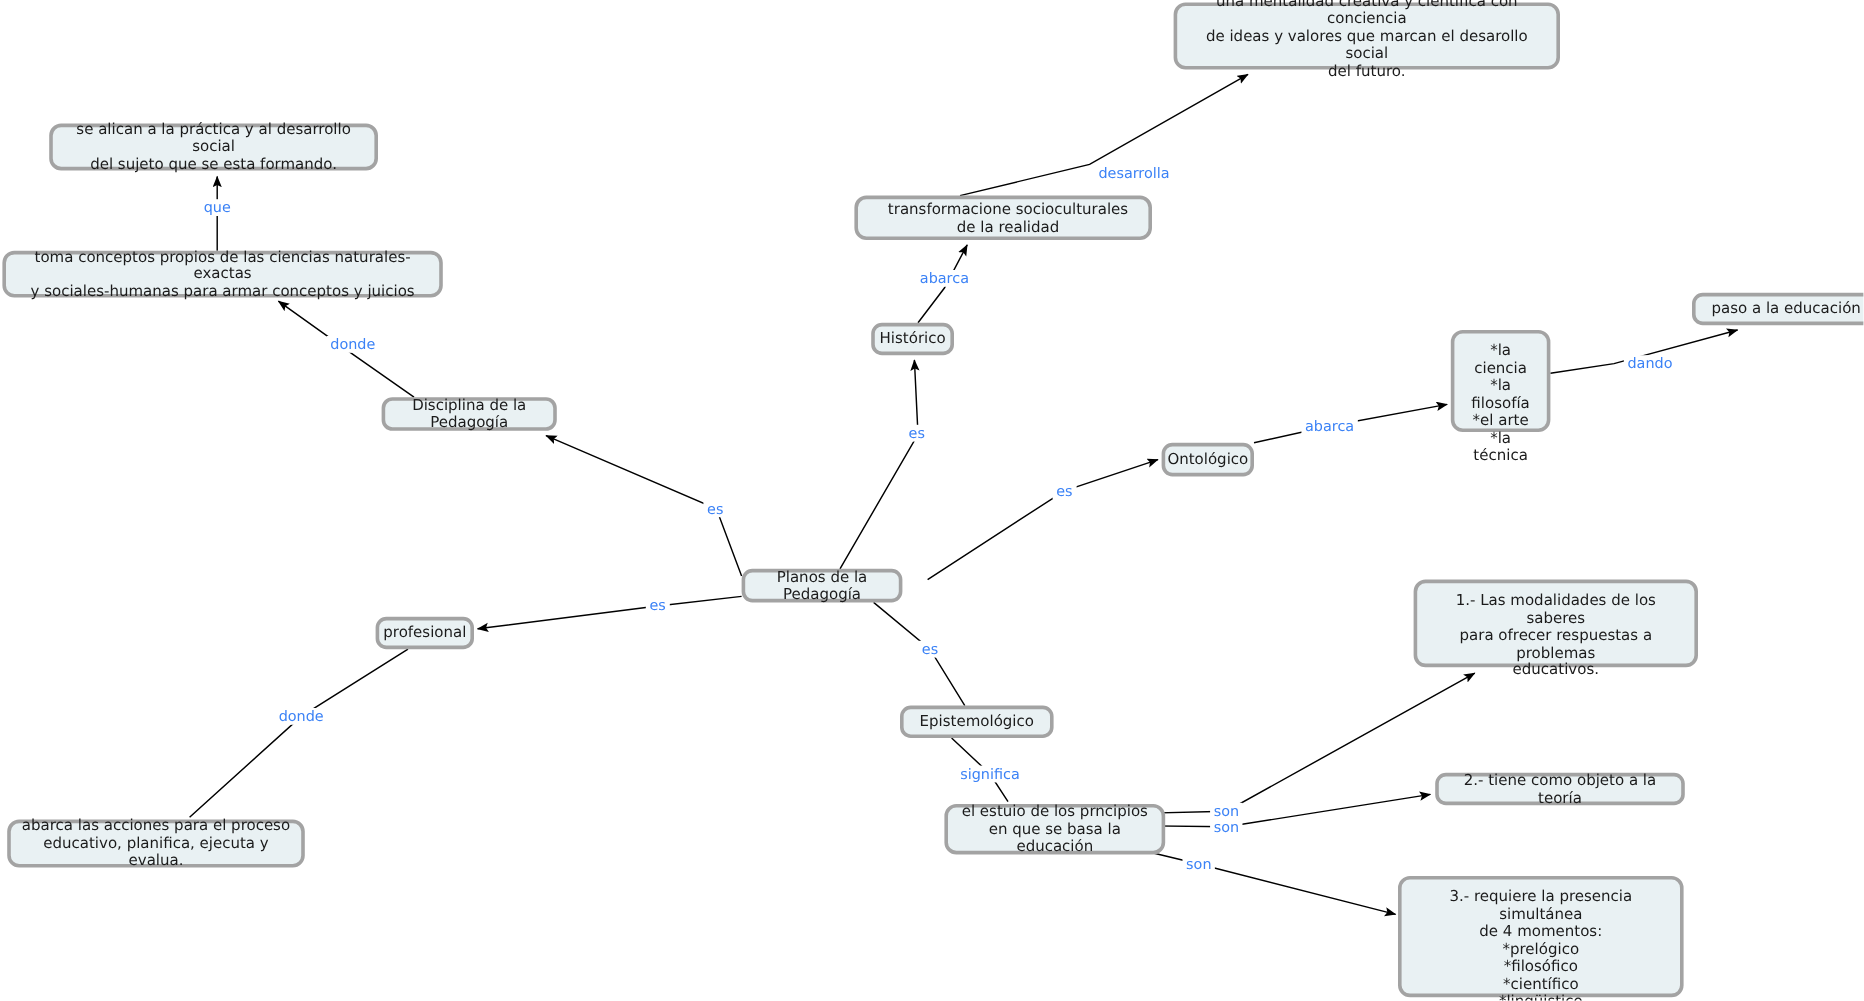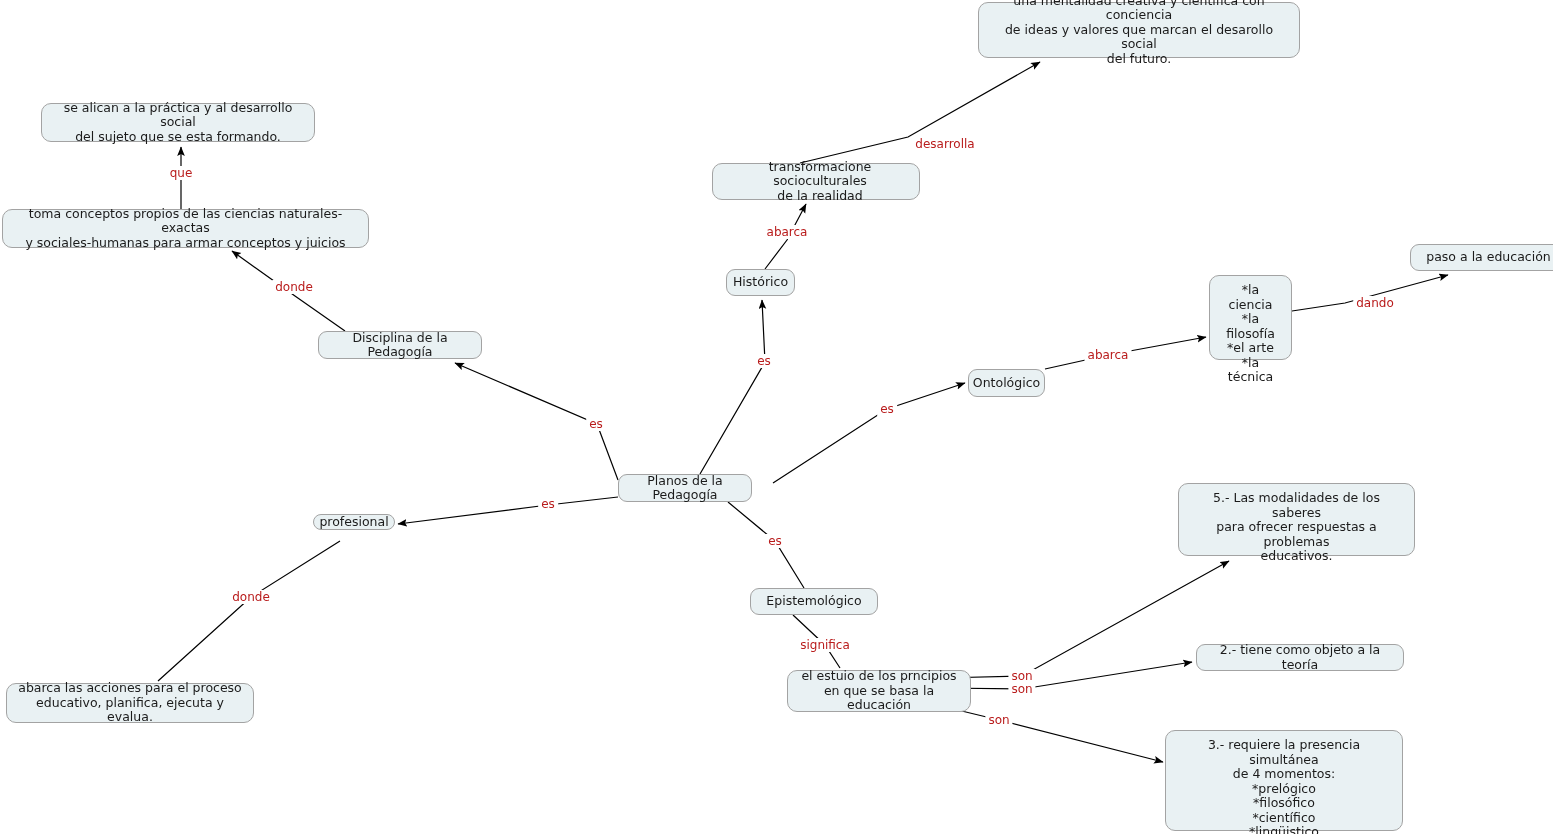--- a/index.html
+++ b/index.html
@@ -23,21 +23,21 @@
     left: 0;
     top: 0;
     width: 1553px;
     height: 834px;
     pointer-events: none;
   }
   .node {
     position: absolute;
     box-sizing: border-box;
     background: #e9f1f3;
-    border: 1px solid #a3a3a3;
+    border: 3px solid #a3a3a3;
     border-radius: 10px;
     color: #1b1b1b;
     font-size: 12.5px;
     line-height: 14.5px;
     text-align: center;
     display: flex;
     align-items: center;
     justify-content: center;
     padding: 3px 8px;
     white-space: pre-line;
@@ -46,21 +46,21 @@
   .node.pill {
     border-radius: 9px;
   }
   .node.tall {
     align-items: flex-start;
     padding-top: 7px;
   }
   .link-label {
     position: absolute;
     background: #ffffff;
-    color: #b91c1c;
+    color: #3b82f6;
     font-size: 12px;
     line-height: 14px;
     padding: 0 3px;
     white-space: nowrap;
     z-index: 4;
     transform: translate(-50%, -50%);
     text-align: right;
   }
 </style>
 </head>
@@ -91,37 +91,37 @@
         <path d="M941,688 L1022,689 L1192,662" fill="none" stroke="#000000" stroke-width="1.2" marker-end="url(#arrowhead)"></path>
         <path d="M941,706 L999,720 L1163,762" fill="none" stroke="#000000" stroke-width="1.2" marker-end="url(#arrowhead)"></path>
       </g>
   </svg>
   <div id="node-layer">
       <div class="node" style="left: 978px; top: 2px; width: 322px; height: 56px;">una mentalidad creativa y científica con conciencia
 de ideas y valores  que marcan el desarollo social
 del futuro.</div>
       <div class="node" style="left: 41px; top: 103px; width: 274px; height: 39px;">se alican a la práctica y al desarrollo social
 del sujeto que se esta formando.</div>
-      <div class="node" style="left: 712px; top: 163px; width: 208px; height: 37px; padding-left: 16px;">transformacione socioculturales
+      <div class="node" style="left: 712px; top: 163px; width: 248px; height: 37px; padding-left: 16px;">transformacione socioculturales
 de la realidad</div>
       <div class="node" style="left: 2px; top: 209px; width: 367px; height: 39px; text-align: center;">toma conceptos propios de las ciencias naturales-exactas
 y sociales-humanas para armar conceptos y juicios</div>
       <div class="node pill" style="left: 1410px; top: 244px; width: 157px; height: 27px;">paso a la educación</div>
       <div class="node pill" style="left: 726px; top: 269px; width: 69px; height: 27px;">Histórico</div>
       <div class="node tall" style="left: 1209px; top: 275px; width: 83px; height: 85px;">*la ciencia
 *la filosofía
 *el arte
 *la técnica</div>
-      <div class="node pill" style="left: 318px; top: 331px; width: 164px; height: 28px;">Disciplina de la Pedagogía</div>
+      <div class="node pill" style="left: 318px; top: 331px; width: 146px; height: 28px;">Disciplina de la Pedagogía</div>
       <div class="node pill" style="left: 968px; top: 369px; width: 77px; height: 28px;">Ontológico</div>
       <div class="node pill" style="left: 618px; top: 474px; width: 134px; height: 28px;">Planos de la Pedagogía</div>
-      <div class="node tall" style="left: 1178px; top: 483px; width: 237px; height: 73px;">5.- Las modalidades de los saberes
+      <div class="node tall" style="left: 1178px; top: 483px; width: 237px; height: 73px;">1.- Las modalidades de los saberes
 para ofrecer respuestas a problemas
 educativos.</div>
-      <div class="node pill" style="left: 313px; top: 514px; width: 82px; height: 16px; text-align: center;">profesional</div>
+      <div class="node pill" style="left: 313px; top: 514px; width: 82px; height: 27px; text-align: center;">profesional</div>
       <div class="node pill" style="left: 750px; top: 588px; width: 128px; height: 27px;">Epistemológico</div>
       <div class="node pill" style="left: 1196px; top: 644px; width: 208px; height: 27px;">2.- tiene como objeto a la teoría</div>
       <div class="node" style="left: 787px; top: 670px; width: 184px; height: 42px;">el estuio de los prncipios
 en que se basa la educación</div>
       <div class="node" style="left: 6px; top: 683px; width: 248px; height: 40px;">abarca las acciones para el proceso
 educativo, planifica, ejecuta y evalua.</div>
       <div class="node tall" style="left: 1165px; top: 730px; width: 238px; height: 101px;">3.- requiere la presencia simultánea
 de 4 momentos:
 *prelógico
 *filosófico

